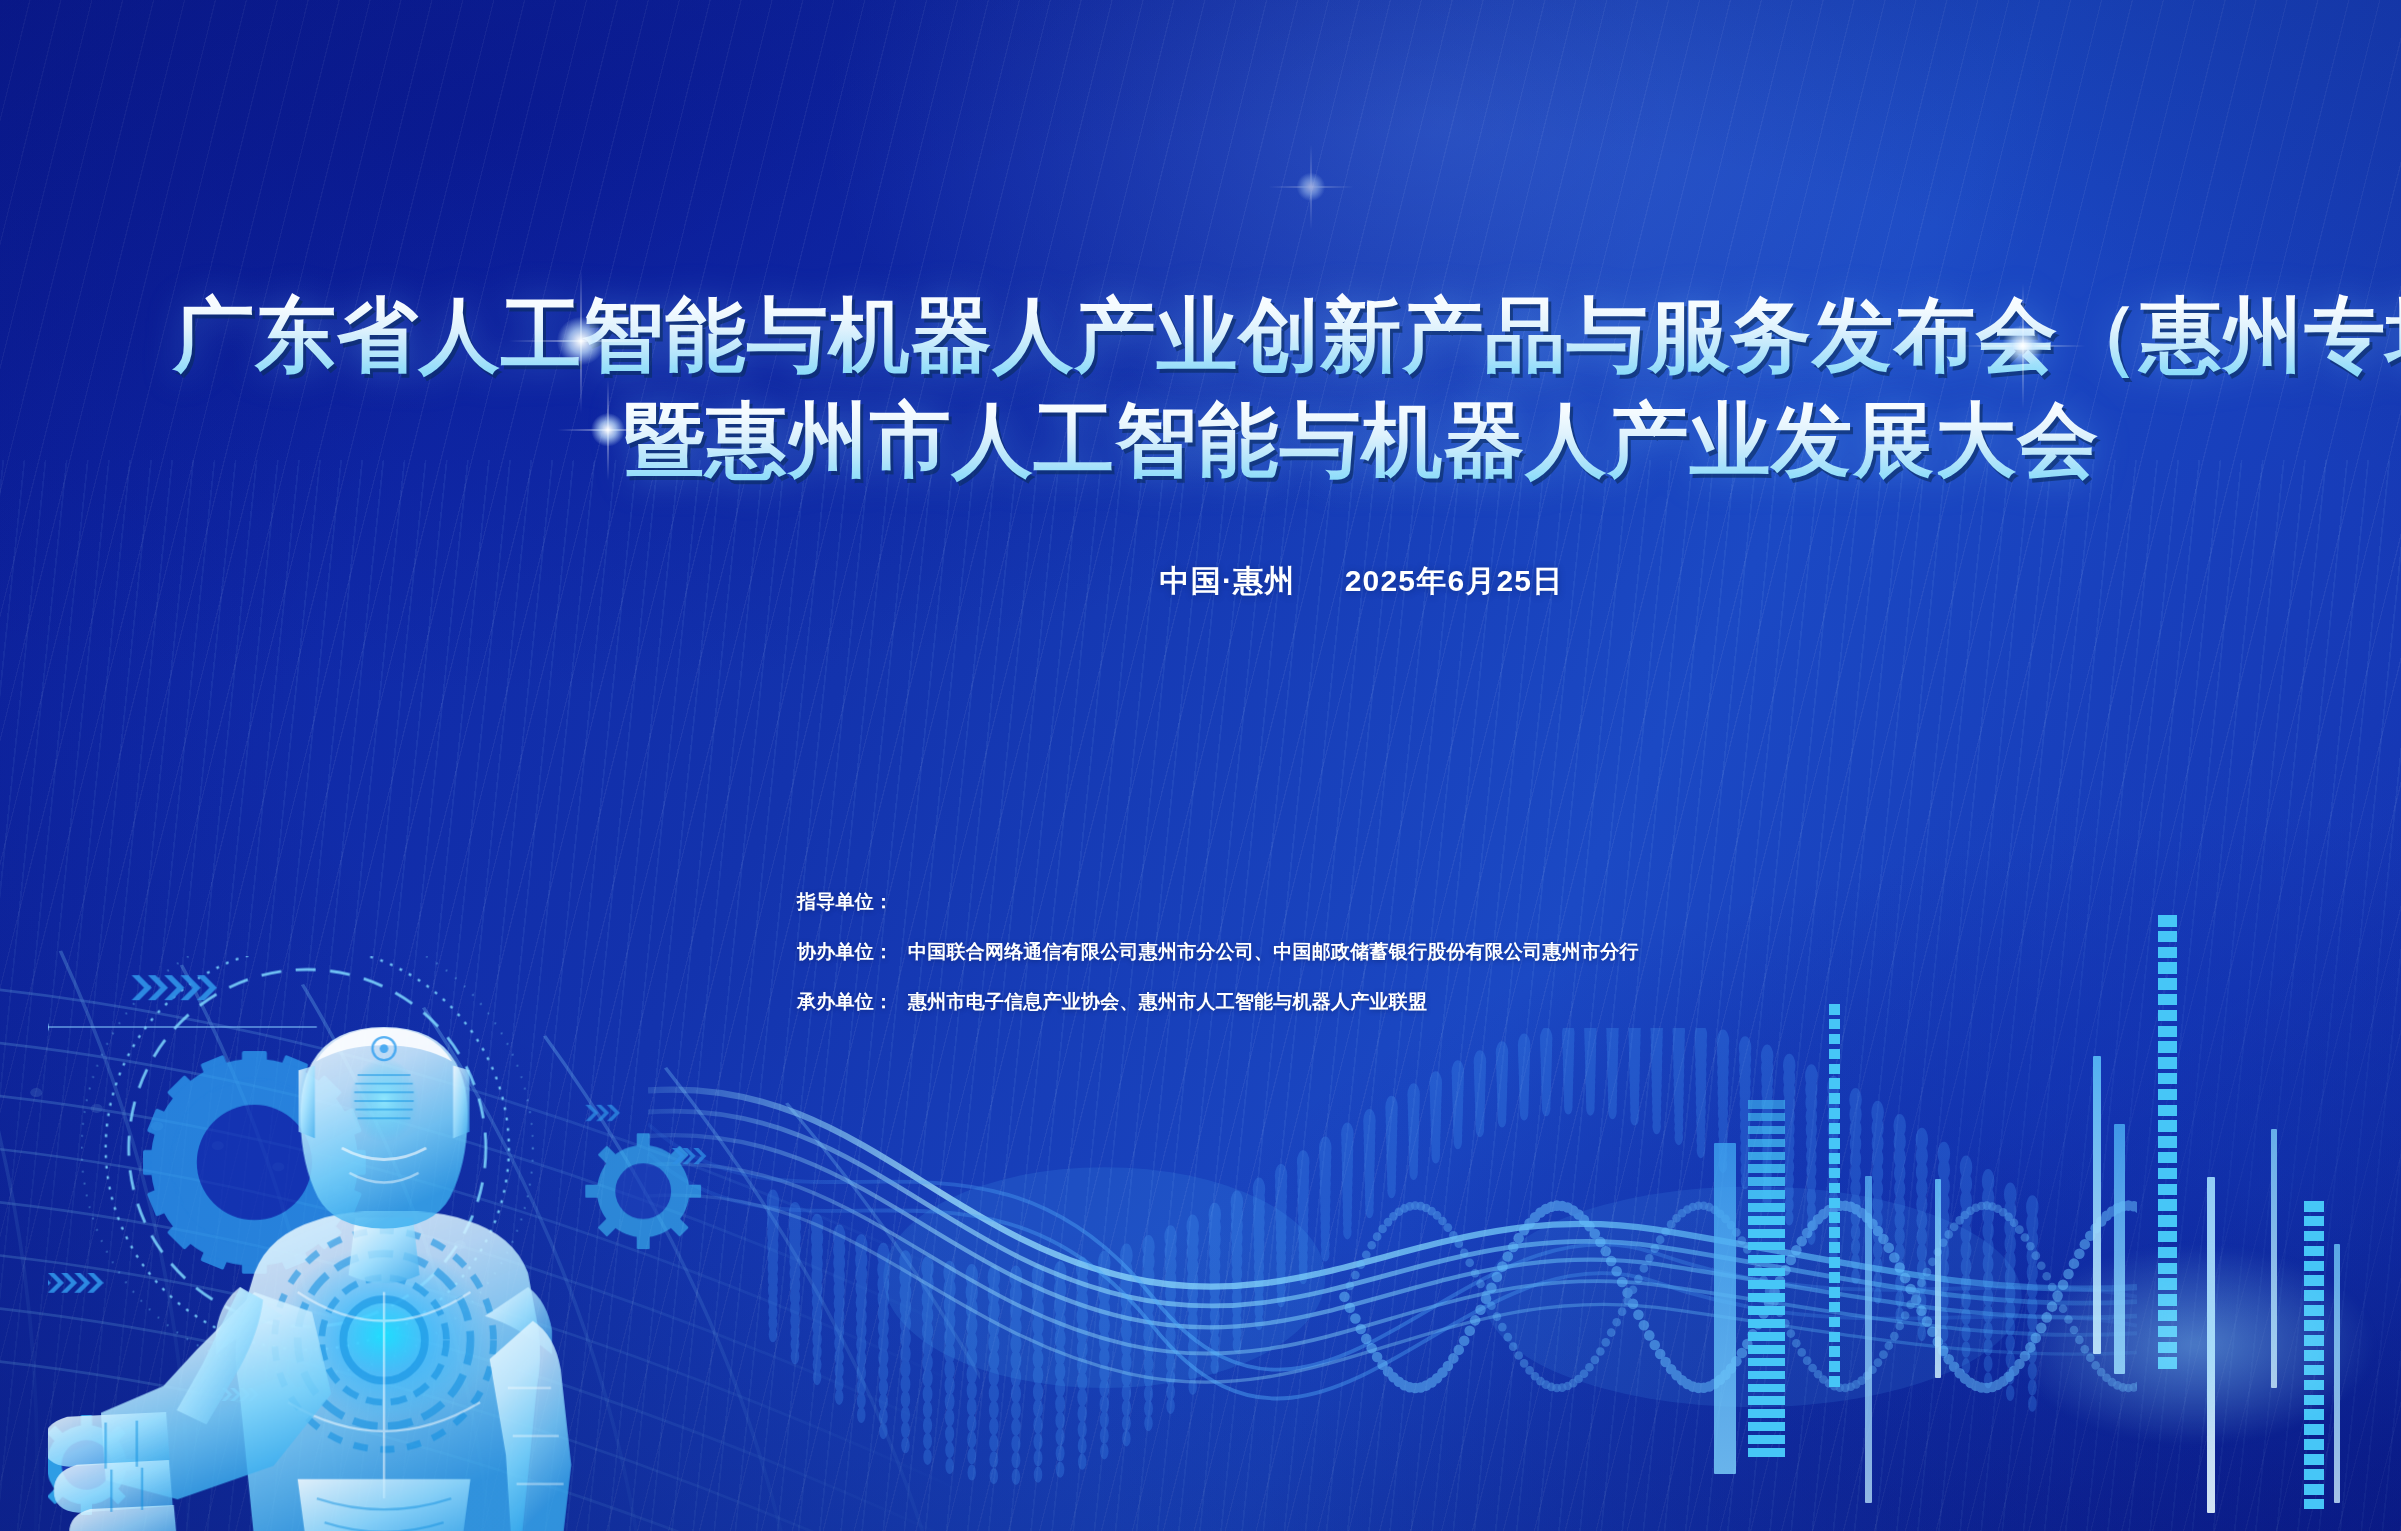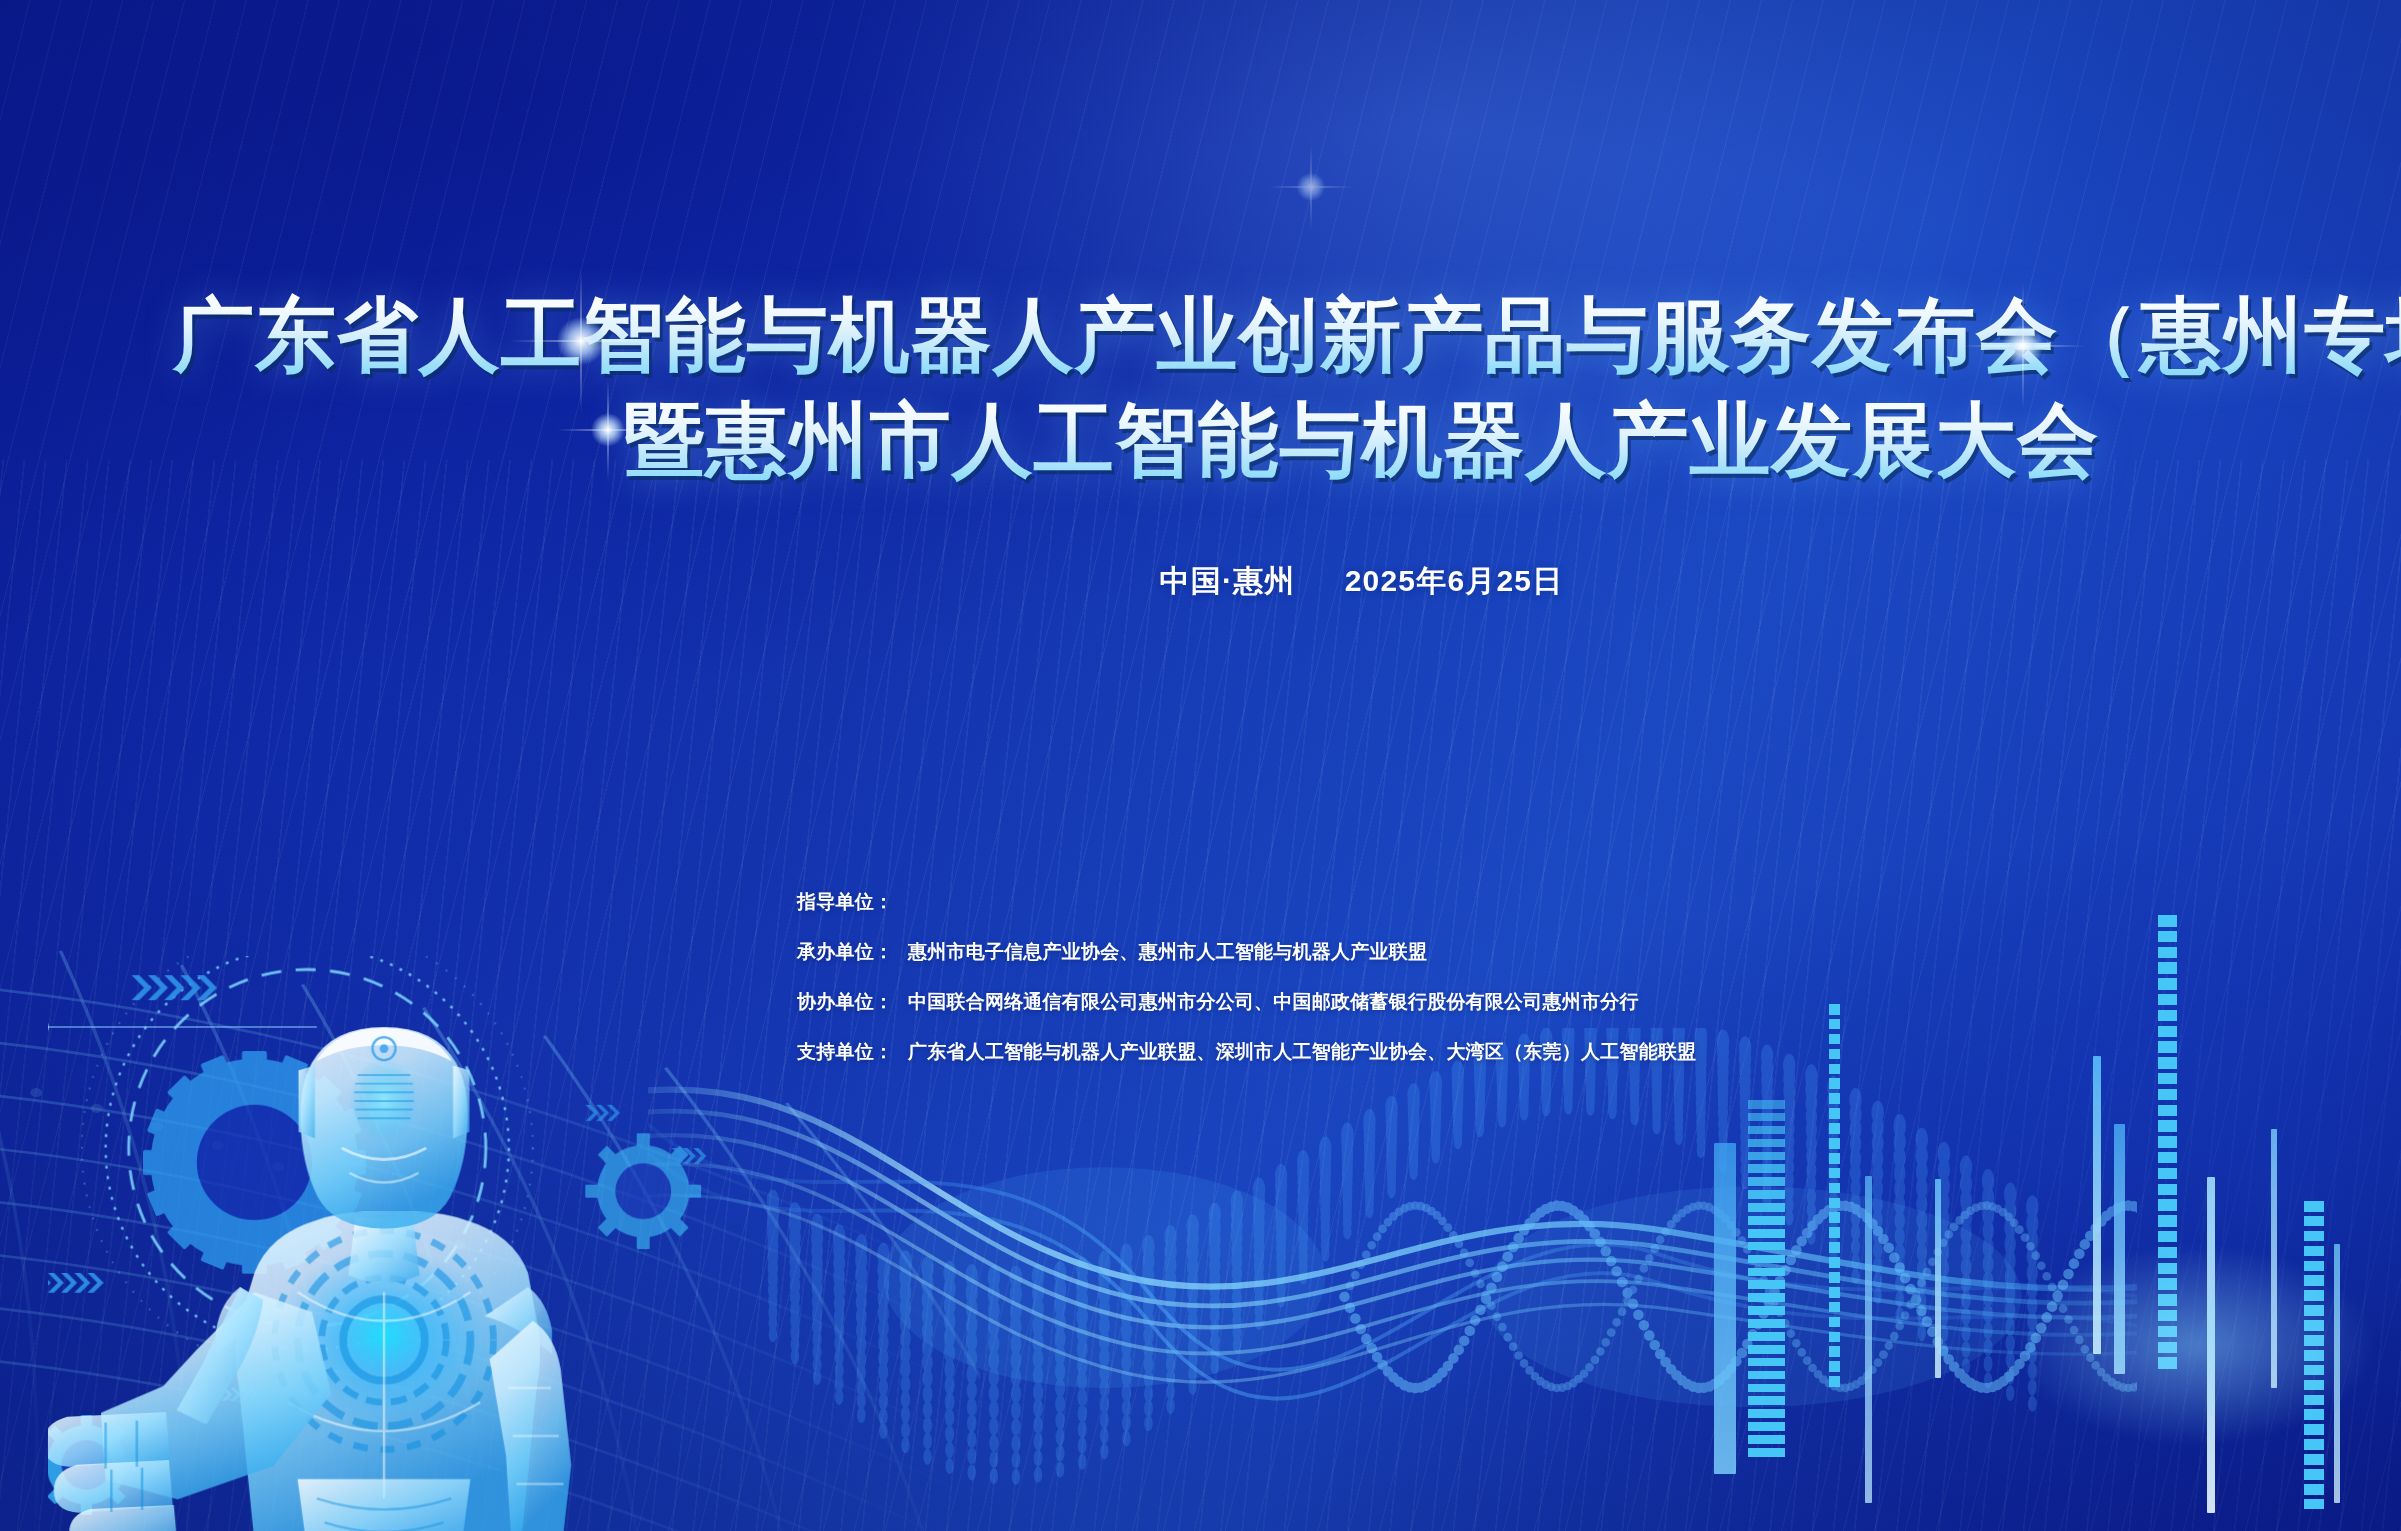--- a/index.html
+++ b/index.html
@@ -1653,27 +1653,23 @@
     <span>中国·惠州</span>
     <span class="gap"></span>
     <span>2025年6月25日</span>
   </div>
 
   <div class="orgs" id="orgs">
       <div class="org-row">
         <span class="org-label">指导单位：</span>
       </div>
       <div class="org-row">
-        <span class="org-label">承办单位：</span>
-        <span class="org-val">惠州市电子信息产业协会、惠州市人工智能与机器人产业联盟</span>
-      </div>
-      <div class="org-row">
         <span class="org-label">协办单位：</span>
         <span class="org-val">中国联合网络通信有限公司惠州市分公司、中国邮政储蓄银行股份有限公司惠州市分行</span>
       </div>
       <div class="org-row">
-        <span class="org-label">支持单位：</span>
-        <span class="org-val">广东省人工智能与机器人产业联盟、深圳市人工智能产业协会、大湾区（东莞）人工智能联盟</span>
+        <span class="org-label">承办单位：</span>
+        <span class="org-val">惠州市电子信息产业协会、惠州市人工智能与机器人产业联盟</span>
       </div>
     </div>
 
 </div>
 
 
 </body></html>

